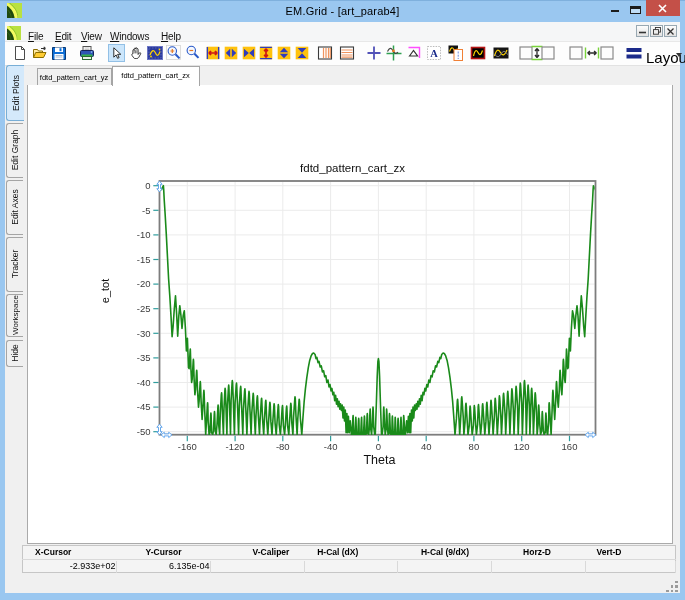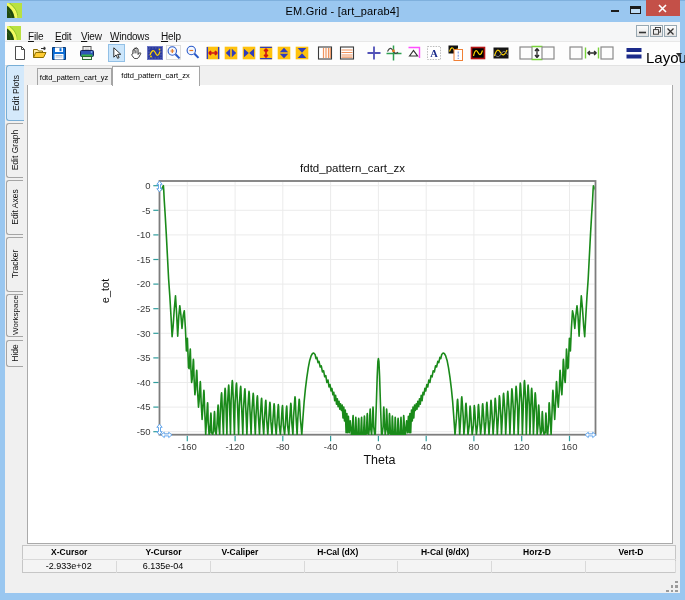--- a/index.html
+++ b/index.html
@@ -27,21 +27,21 @@
 .vtab { left:6px; width:17px; background:#f0f0f0; border:1px solid #a5a5a5; border-right:none; border-radius:3px 0 0 3px; }
 .vtab span { position:absolute; left:50%; top:50%; transform:translate(-50%,-50%) rotate(-90deg); white-space:nowrap; font-size:8px; color:#111; }
 .vtab.sel { background:#d4e9fb; border-color:#78aed6; width:18px; }
 
 .dtab { background:#f0f0f0; border:1px solid #a5a5a5; font-size:7.5px; color:#000; text-align:center; }
 
 #gwin { left:26.5px; top:85px; width:646px; height:458.5px; background:#fff; border-left:1px solid #aaa; border-right:1px solid #aaa; border-bottom:1px solid #aaa; }
 
 #stable { left:22px; top:545px; width:654px; height:27.5px; border:1px solid #c6c6c6; background:#f4f4f4; }
 .sh { top:547px; text-align:center; font-size:8.5px; font-weight:bold; color:#000; }
-.sv { top:560.5px; text-align:center; font-size:9px; color:#000; height:12px; border-right:1px solid #d9d9d9; }
+.sv { top:560.5px; text-align:right; font-size:9px; color:#000; height:12px; border-right:1px solid #d9d9d9; }
 #srow { left:22px; top:558.5px; width:654px; height:1px; background:#d9d9d9; }
 
 #bbar { left:5px; top:573px; width:675px; height:20px; background:#f0f0f0; }
 .grip { width:2.5px; height:2.5px; background:#9b9b9b; }
 </style>
 </head>
 <body>
 <div id="titlebar" class="abs"></div>
 <div id="titletext" class="abs">EM.Grid - [art_parab4]</div>
 
@@ -333,27 +333,27 @@
     <text x="542.5" y="364.5" font-size="9.5" fill="#3c3c3c" text-anchor="middle">160</text>
     <text x="325.5" y="87" font-size="11.5" fill="#111" text-anchor="middle">fdtd_pattern_cart_zx</text>
     <text x="352.4" y="379" font-size="12.5" fill="#111" text-anchor="middle">Theta</text>
     <text x="82.3" y="206" font-size="11" fill="#111" text-anchor="middle" transform="rotate(-90 82.3 206)">e_tot</text>
     <path d="M0,-5.4 L2.7,-2.2 L1,-2.2 L1,2.2 L2.7,2.2 L0,5.4 L-2.7,2.2 L-1,2.2 L-1,-2.2 L-2.7,-2.2 Z" transform="translate(132.5 101.5)" fill="#fff" stroke="#58a0ec" stroke-width="0.9"></path>
     <path d="M0,-5.4 L2.7,-2.2 L1,-2.2 L1,2.2 L2.7,2.2 L0,5.4 L-2.7,2.2 L-1,2.2 L-1,-2.2 L-2.7,-2.2 Z" transform="translate(132.5 344.5)" fill="#fff" stroke="#58a0ec" stroke-width="0.9"></path>
     <path d="M-5.4,0 L-2.2,-2.7 L-2.2,-1 L2.2,-1 L2.2,-2.7 L5.4,0 L2.2,2.7 L2.2,1 L-2.2,1 L-2.2,2.7 Z" transform="translate(139.5 349.9)" fill="#fff" stroke="#58a0ec" stroke-width="0.9"></path>
     <path d="M-5.4,0 L-2.2,-2.7 L-2.2,-1 L2.2,-1 L2.2,-2.7 L5.4,0 L2.2,2.7 L2.2,1 L-2.2,1 L-2.2,2.7 Z" transform="translate(563.5 349.9)" fill="#fff" stroke="#58a0ec" stroke-width="0.9"></path>
   </svg>
 <div id="stable" class="abs"></div>
-<div class="sh abs" style="left:22px;width:94.5px">X-Cursor</div>
+<div class="sh abs" style="left:6px;width:94.5px">X-Cursor</div>
 <div class="sh abs" style="left:116.5px;width:94.0px">Y-Cursor</div>
-<div class="sh abs" style="left:193px;width:94.0px">V-Caliper</div>
+<div class="sh abs" style="left:224px;width:94.0px">V-Caliper</div>
 <div class="sh abs" style="left:291px;width:93.5px">H-Cal (dX)</div>
 <div class="sh abs" style="left:398px;width:94px">H-Cal (9/dX)</div>
 <div class="sh abs" style="left:490px;width:94px">Horz-D</div>
-<div class="sh abs" style="left:586px;width:90px">Vert-D</div>
+<div class="sh abs" style="left:564px;width:90px">Vert-D</div>
 <div id="srow" class="abs"></div>
 <div class="sv abs" style="left:22px;width:94.5px">-2.933e+02</div>
 <div class="sv abs" style="left:116.5px;width:94.0px">6.135e-04</div>
 <div class="sv abs" style="left:210.5px;width:94.0px"></div>
 <div class="sv abs" style="left:304.5px;width:93.5px"></div>
 <div class="sv abs" style="left:398px;width:94px"></div>
 <div class="sv abs" style="left:492px;width:94px"></div>
 <div class="sv abs" style="left:586px;width:90px"></div>
 <div id="bbar" class="abs"></div>
 <div class="grip abs" style="left:675px;top:580.5px"></div>

